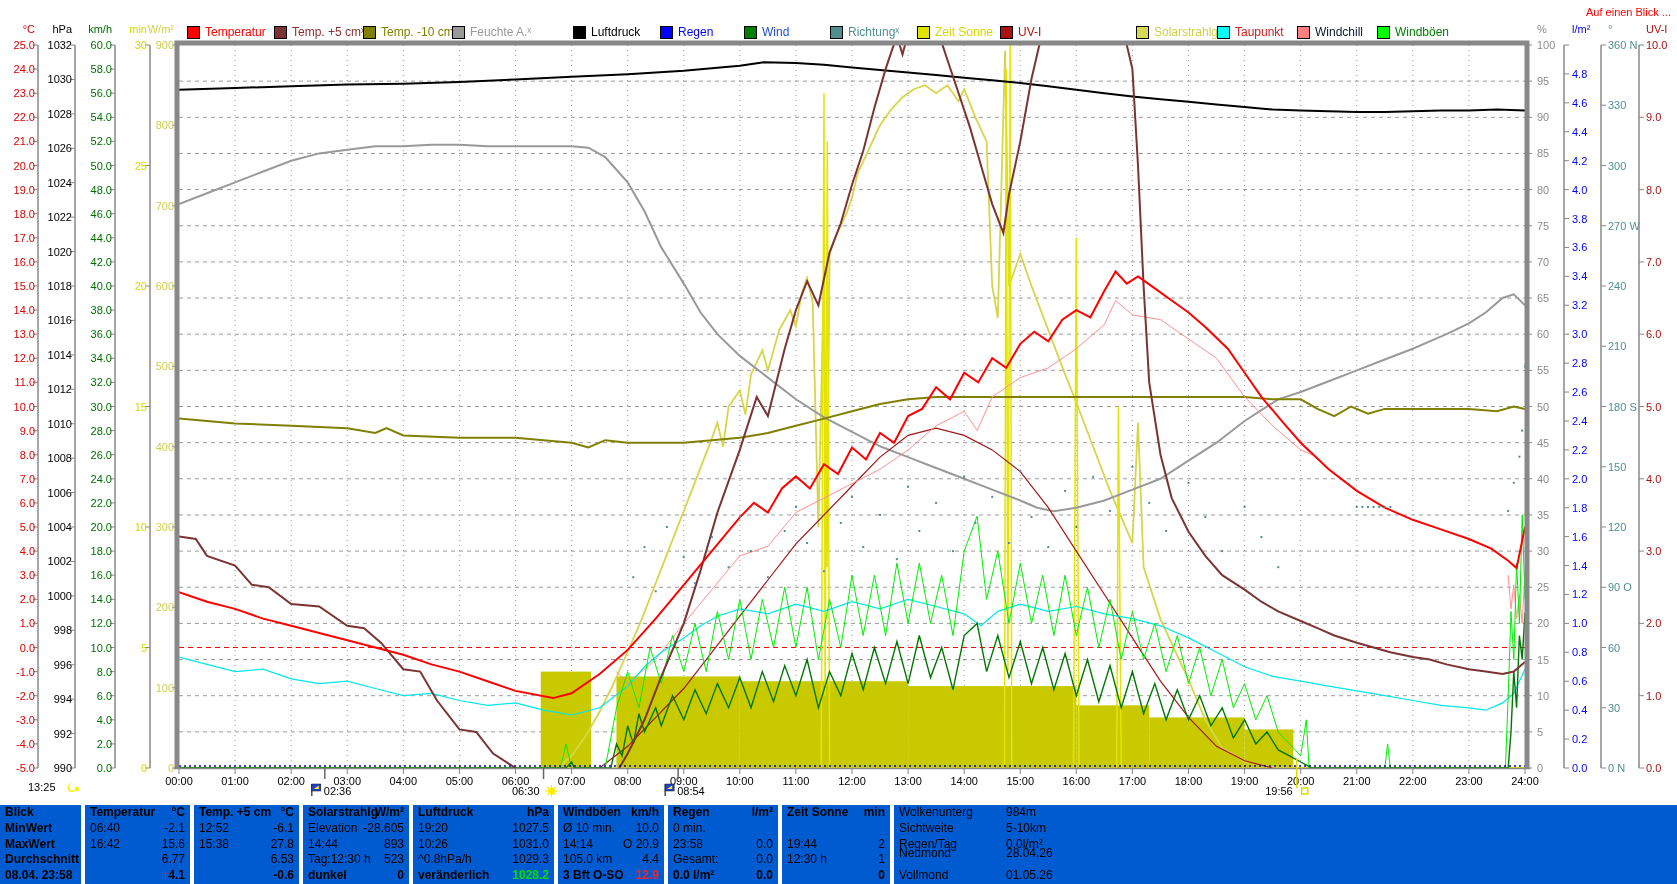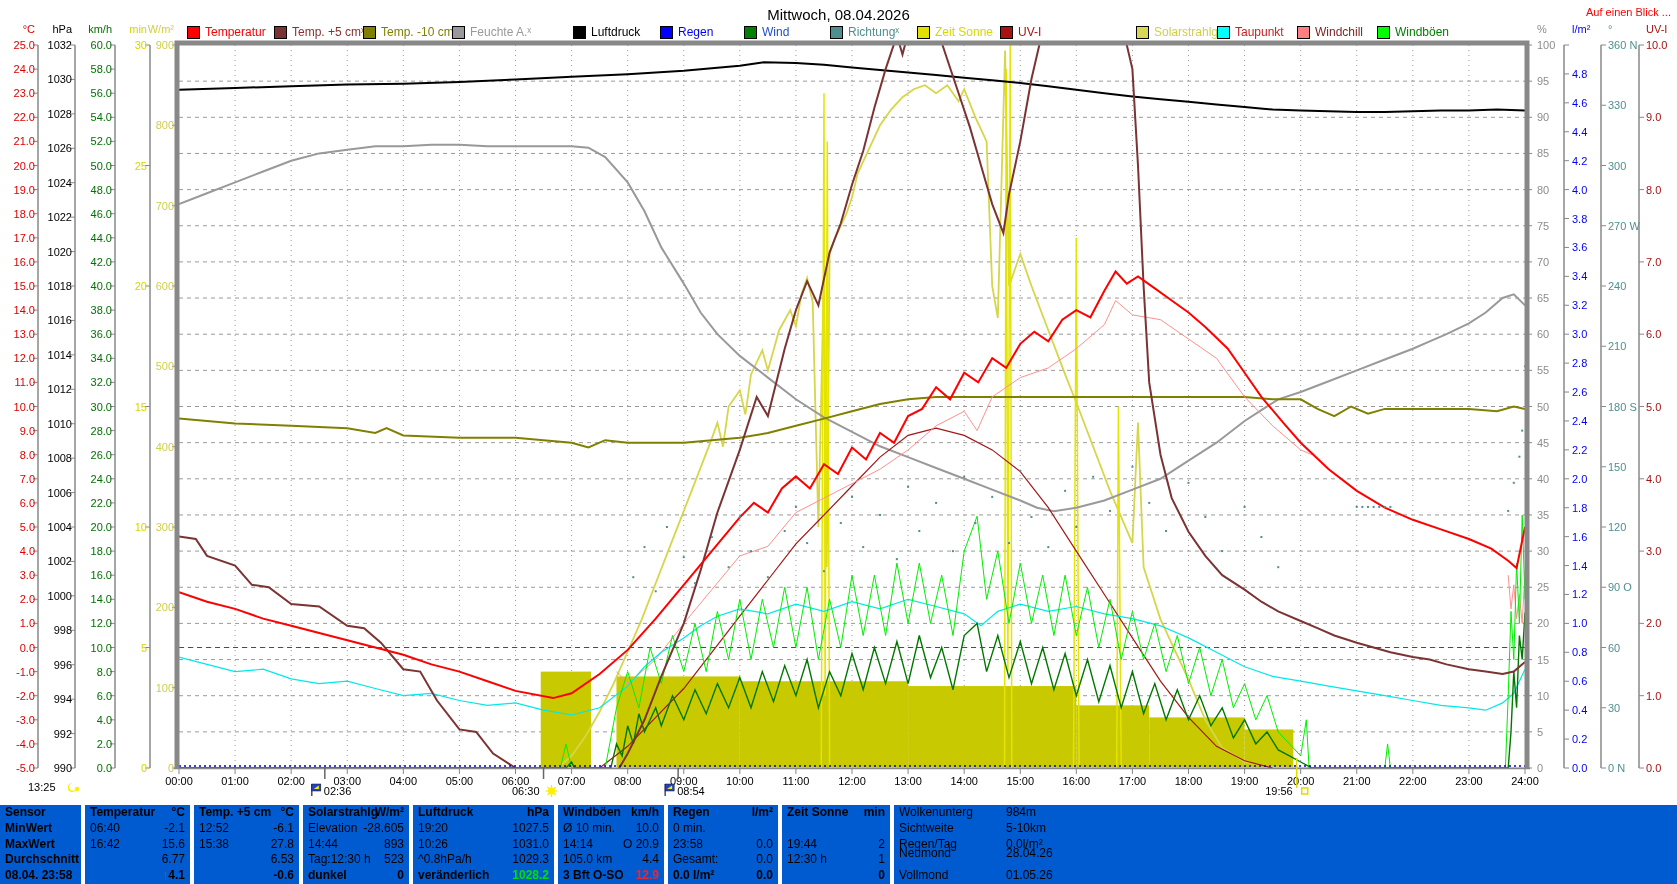--- a/index.html
+++ b/index.html
@@ -17,21 +17,20 @@
   .trow{position:absolute;left:0;width:100%;height:15.8px;line-height:15.8px;font-size:12px;color:#000;white-space:nowrap;}
   .tl{position:absolute;left:5px;}
   .tr{position:absolute;right:5px;}
   .bold{font-weight:bold;}
   text{font-family:"Liberation Sans",sans-serif;}
 </style>
 </head>
 <body>
 
 <div id="screen">
-  <div id="title" class="abs">Mittwoch, 08.04.2026</div>
   <div id="glance" class="abs">Auf einen Blick ...</div>
   <div id="legend" class="abs">
       <div class="leg-item" style="left: 187px;">
         <span class="leg-sw" style="background: rgb(255, 0, 0);"></span>
         <span style="color: rgb(255, 0, 0);">Temperatur</span>
       </div>
       <div class="leg-item" style="left: 274px;">
         <span class="leg-sw" style="background: rgb(123, 51, 51);"></span>
         <span style="color: rgb(139, 48, 48);">Temp. +5 cmˣ</span>
       </div>
@@ -70,21 +69,21 @@
       <div class="leg-item" style="left: 1136px;">
         <span class="leg-sw" style="background: rgb(216, 216, 85);"></span>
         <span style="color: rgb(207, 207, 74);">Solarstrahlg</span>
       </div>
       <div class="leg-item" style="left: 1217px;">
         <span class="leg-sw" style="background: rgb(0, 255, 255);"></span>
         <span style="color: rgb(204, 32, 32);">Taupunkt</span>
       </div>
       <div class="leg-item" style="left: 1297px;">
         <span class="leg-sw" style="background: rgb(255, 128, 128);"></span>
-        <span style="color: #7f1d1d;">Windchill</span>
+        <span style="color: #0f172a;">Windchill</span>
       </div>
       <div class="leg-item" style="left: 1377px;">
         <span class="leg-sw" style="background: rgb(0, 255, 0);"></span>
         <span style="color: rgb(0, 128, 0);">Windböen</span>
       </div>
     </div>
   <svg id="chart-svg" class="abs" width="1677" height="805">
       <defs>
         <clipPath id="plotclip">
           <rect x="179" y="45" width="1346" height="723"></rect>
@@ -681,21 +680,21 @@
         <line x1="1296.7408333333333" x2="1296.7408333333333" y1="758" y2="788" stroke="#dddd00" stroke-width="1.5"></line>
         <text x="1292.7408333333333" y="795" text-anchor="end">19:56</text>
         <g>
           <rect x="1301.7408333333333" y="788" width="6" height="6" fill="none" stroke="#dddd00" stroke-width="1.5"></rect>
         </g>
       </g>
     </svg>
   <div id="wtable" class="abs">
       <div class="tcol" style="left: 0px; width: 81px; background: rgb(0, 91, 208);">
         <div class="trow" style="top: 0px;">
-          <span class="tl bold">Sensor</span>
+          <span class="tl bold">Blick</span>
         </div>
         <div class="trow" style="top: 15.8px;">
           <span class="tl bold">MinWert</span>
         </div>
         <div class="trow" style="top: 31.6px;">
           <span class="tl bold">MaxWert</span>
         </div>
         <div class="trow" style="top: 47.4px;">
           <span class="tl bold">Durchschnitt</span>
         </div>

